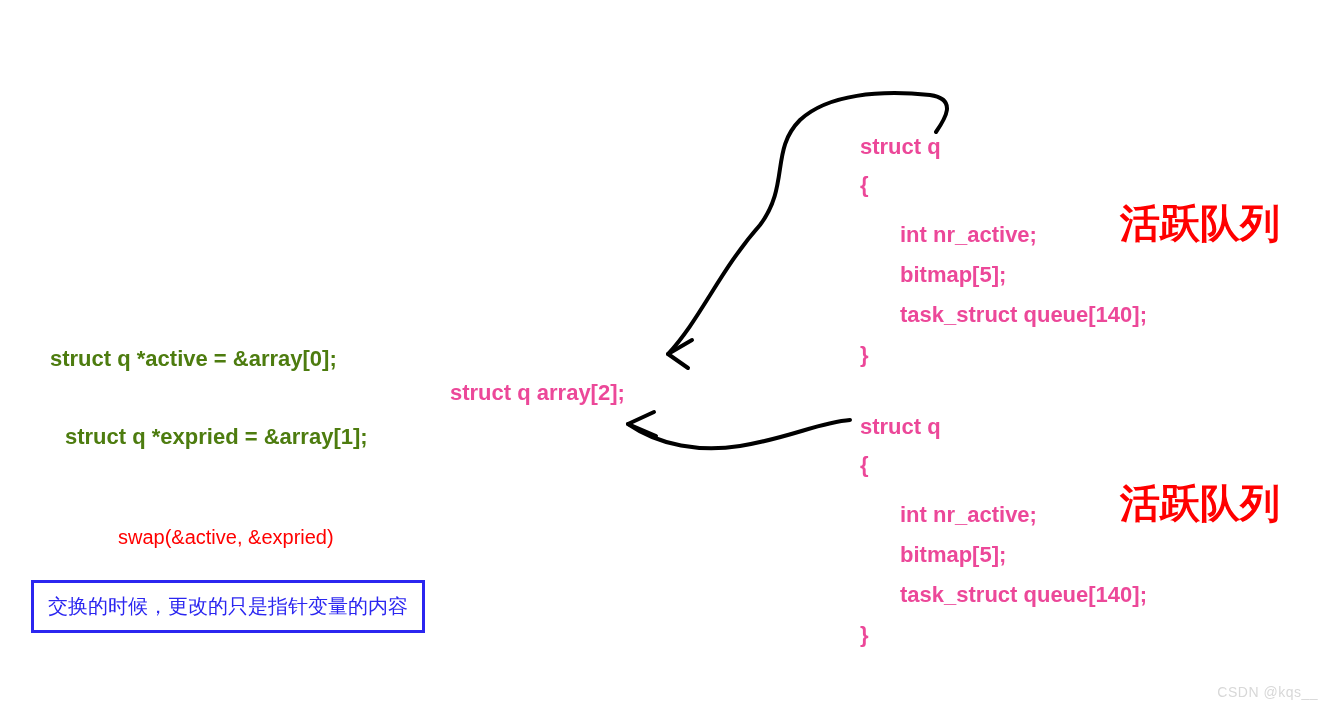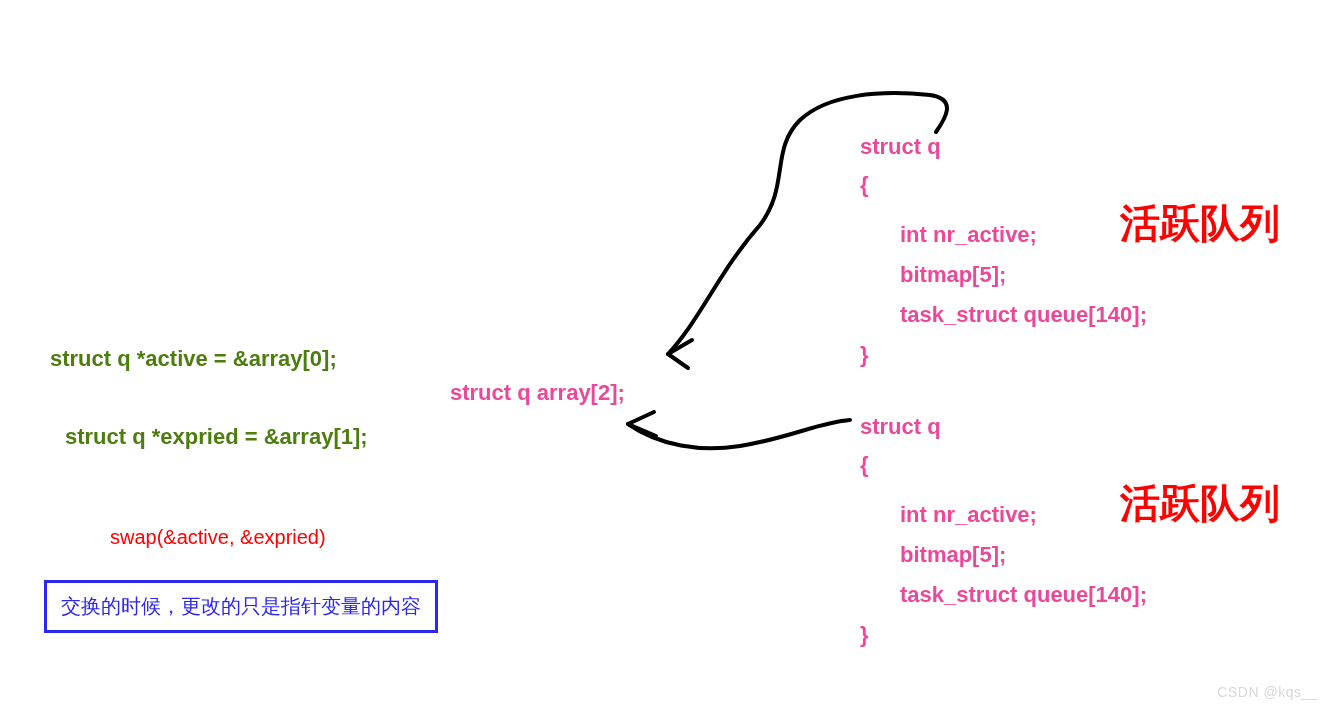--- a/index.html
+++ b/index.html
@@ -36,23 +36,23 @@
     pointer-events: none;
   }
 </style>
 </head>
 <body>
 
 <div class="abs black-bold" style="left:50px; top:346px;">struct q *active = &amp;array[0];</div>
 
 <div class="abs black-bold" style="left:50px; top:424px;margin-left:15px;">struct q *expried = &amp;array[1];</div>
 
-<div class="abs red-plain" style="left:110px; top:526px;">swap(&amp;active, &amp;expried)</div>
+<div class="abs red-plain" style="left:118px; top:526px;">swap(&amp;active, &amp;expried)</div>
 
-<div class="abs blue-box-border" style="left:44px; top:580px;">
+<div class="abs blue-box-border" style="left:31px; top:580px;">
   <span>交换的时候，更改的只是指针变量的内容</span>
 </div>
 
 <div class="abs red-bold" style="left:450px; top:380px;">struct q array[2];</div>
 
 <div class="abs red-bold" style="left:860px; top:134px;">struct q</div>
 <div class="abs red-bold" style="left:860px; top:172px;">{</div>
 <div class="abs red-bold" style="left:900px; top:222px;">int nr_active;</div>
 <div class="abs red-bold" style="left:900px; top:262px;">bitmap[5];</div>
 <div class="abs red-bold" style="left:900px; top:302px;">task_struct queue[140];</div>

